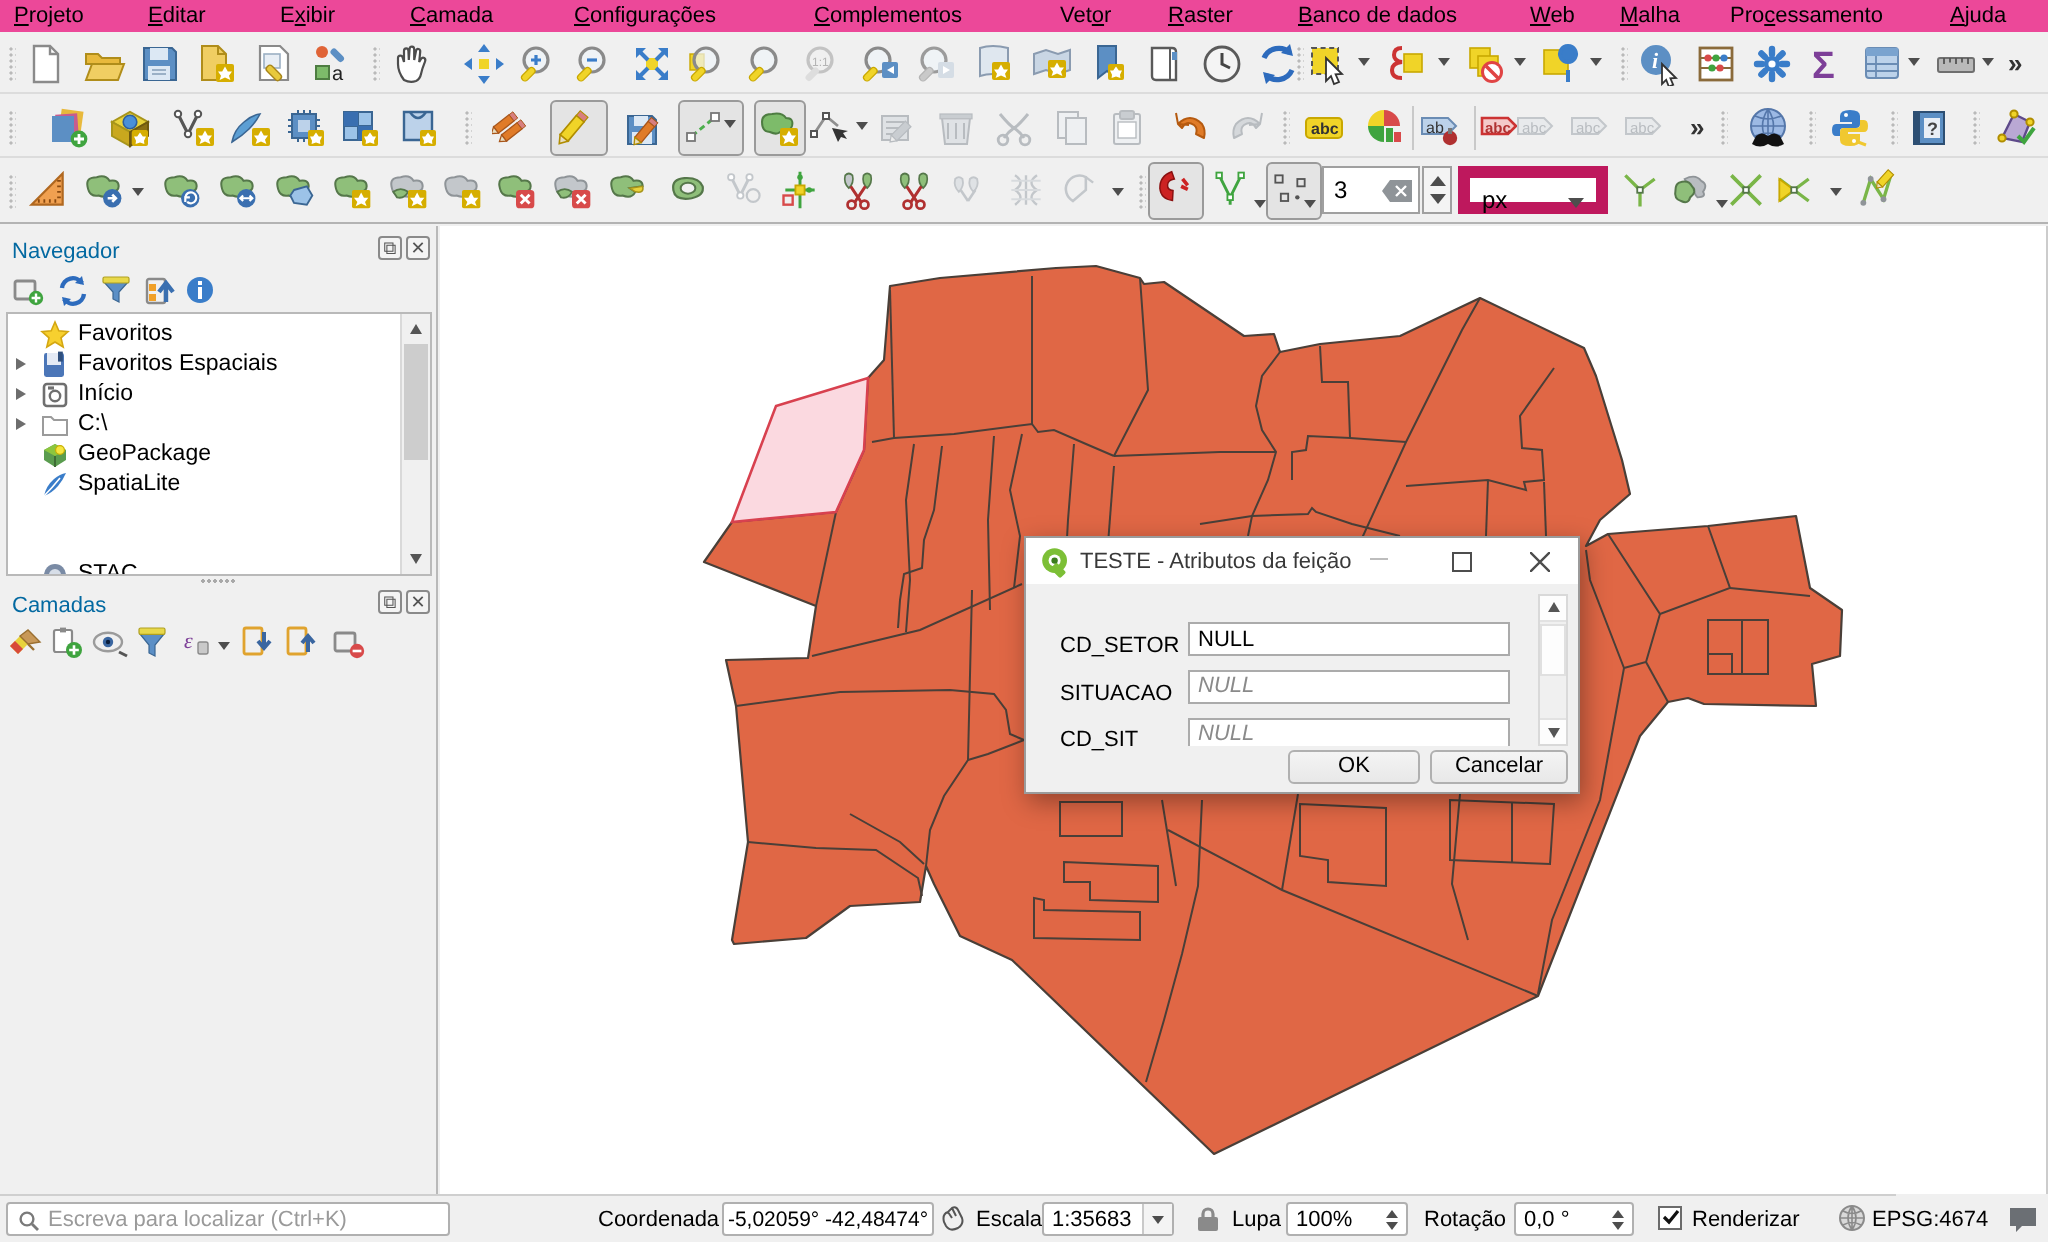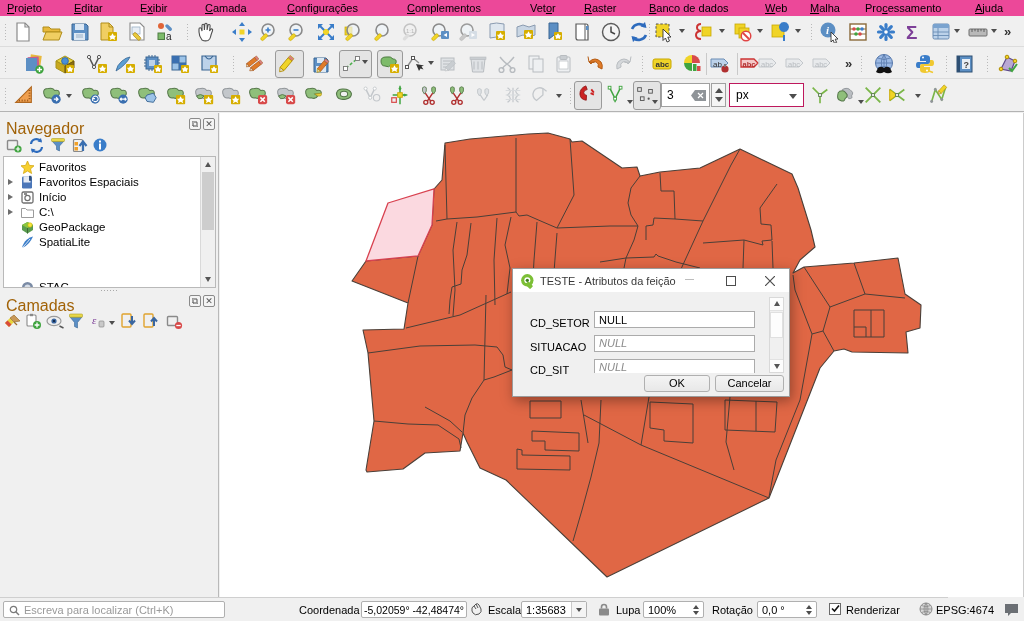--- a/index.html
+++ b/index.html
@@ -19,21 +19,21 @@
 .grip { position:absolute; top:7px; width:4px; height:18px;
   background-image:radial-gradient(circle, #b9b9b9 35%, transparent 40%);
   background-size:3px 3px; }
 .sep { position:absolute; top:5px; width:1px; height:22px; background:#c9c9c9; }
 .dd { position:absolute; top:13px; width:0; height:0; border-left:3.5px solid transparent; border-right:3.5px solid transparent; border-top:4px solid #4d4d4d; }
 .pressed { position:absolute; top:2px; height:28px; background:#e4e4e4; border:1px solid #9a9a9a; border-radius:3px; }
 .ovf { position:absolute; top:8px; font-size:13px; color:#333; font-weight:bold; letter-spacing:-2px; }
 
 #main { position:absolute; left:0; top:113px; width:1024px; height:484px; }
 #dock { position:absolute; left:0; top:0; width:219px; height:484px; background:#f0f0f0; border-right:1px solid #b9b9b9; }
-.ptitle { position:absolute; left:6px; font-size:16px; color:#a16207; }
+.ptitle { position:absolute; left:6px; font-size:11px; color:#0369a1; }
 .pbtn { position:absolute; width:12px; height:12px; border:1px solid #8a8a8a; border-radius:2px; background:#f4f4f4; color:#555; font-size:9px; line-height:10px; text-align:center; }
 #navtree { position:absolute; left:3px; top:43px; width:213px; height:132px; background:#fff; border:1px solid #b9b9b9; overflow:hidden; }
 .titem { position:absolute; left:0; width:100%; height:16px; font-size:11.5px; color:#000; }
 .titem .lbl { position:absolute; left:35px; top:1px; }
 .texp { position:absolute; left:4px; top:4px; width:0; height:0; border-top:3.5px solid transparent; border-bottom:3.5px solid transparent; border-left:5px solid #6d6d6d; }
 .tico { position:absolute; left:16px; top:0; width:15px; height:15px; }
 #navsb { position:absolute; right:0; top:0; width:15px; height:130px; background:#f0f0f0; border-left:1px solid #d9d9d9; }
 #camtree { position:absolute; left:0; top:219px; width:218px; height:265px; background:#fff; }
 #teste-row { position:absolute; left:0; top:2px; width:214px; height:17px; background:#ececec; }
 
@@ -578,21 +578,21 @@
           <span style="position:absolute;left:5px;top:4px">3</span>
           <svg style="position:absolute;right:3px;top:6px" width="15" height="11" viewBox="0 0 15 11">
             <path d="M4,0 h11 v11 h-11 l-4,-5.5 z" fill="#8f9498"></path>
             <path d="M7,3 l5,5 m0,-5 l-5,5" stroke="#fff" stroke-width="1.2"></path>
           </svg>
         </div>
 <div style="position:absolute; left:711px; top:3px; width:15px; height:24px; background:#f4f4f4; border:1px solid #a0a0a0;">
           <div style="position:absolute;top:4px;left:3px;width:0;height:0;border-left:4px solid transparent;border-right:4px solid transparent;border-bottom:5px solid #4d4d4d"></div>
           <div style="position:absolute;bottom:4px;left:3px;width:0;height:0;border-left:4px solid transparent;border-right:4px solid transparent;border-top:5px solid #4d4d4d"></div>
         </div>
-<div style="position:absolute; left:729px; top:3px; width:75px; height:24px; background:#fff; border:1px solid #be185d; font-size:12px;">
+<div style="position:absolute; left:729px; top:3px; width:75px; height:24px; background:#fff; border:6px solid #be185d; font-size:12px;">
           <span style="position:absolute;left:6px;top:4px">px</span>
           <div style="position:absolute;right:6px;top:10px;width:0;height:0;border-left:4px solid transparent;border-right:4px solid transparent;border-top:5px solid #4d4d4d"></div>
         </div>
 <svg class="ic" style="left:809px;top:4px" width="24" height="24" viewBox="0 0 24 24">
           <path d="M4,4 L12,12 L12,21 M12,12 L20,6" fill="none" stroke="#7ab648" stroke-width="1.8"></path>
           <rect x="10.5" y="10.5" width="3" height="3" fill="#fff" stroke="#55774a"></rect>
         </svg>
 <svg class="ic" style="left:835px;top:4px" width="24" height="24" viewBox="0 0 24 24">
           <path d="M8,6 Q14,3 17,7 Q21,9 18,13 Q20,16 15,16 Q13,14 13,11 Q10,10 8,6 Z" fill="#b9bdc1" stroke="#8f9498"></path>
           <path d="M5,8 Q10,6 12,10 Q15,13 11,16 Q10,20 6,18 Q2,17 3,12 Q3,9 5,8 Z" fill="#8fbf7a" stroke="#55774a" stroke-width="1.1"></path>

